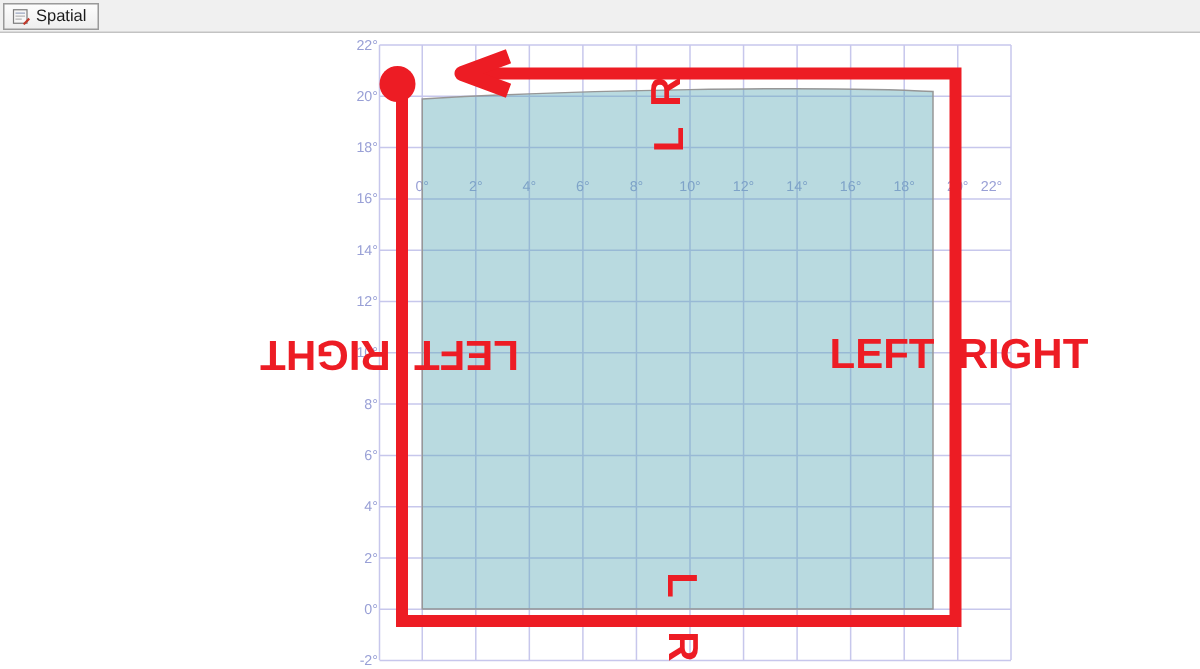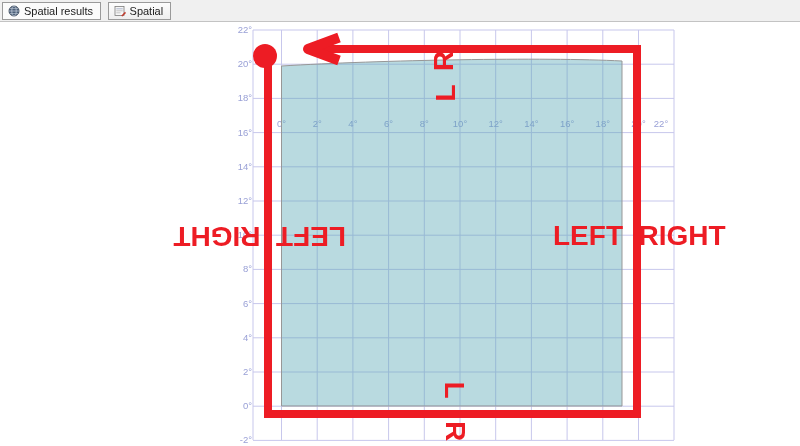--- a/index.html
+++ b/index.html
@@ -31,30 +31,20 @@
   }
   .rot180{transform:translate(-50%,-50%) rotate(180deg);}
   .rot90{transform:translate(-50%,-50%) rotate(90deg);}
   .rotm90{transform:translate(-50%,-50%) rotate(-90deg);}
   .rot0{transform:translate(-50%,-50%);}
 </style>
 </head>
 <body>
 
 <div class="tabbar">
-  <div class="tab active">
-    <svg class="ticon" viewBox="0 0 12 12">
-      <circle cx="6" cy="6" r="5" fill="#4c5f79" stroke="#2e3c4e" stroke-width="0.8"></circle>
-      <ellipse cx="6" cy="6" rx="2.2" ry="5" fill="none" stroke="#c9d3df" stroke-width="0.7"></ellipse>
-      <line x1="1" y1="6" x2="11" y2="6" stroke="#c9d3df" stroke-width="0.7"></line>
-      <line x1="1.8" y1="3.4" x2="10.2" y2="3.4" stroke="#c9d3df" stroke-width="0.6"></line>
-      <line x1="1.8" y1="8.6" x2="10.2" y2="8.6" stroke="#c9d3df" stroke-width="0.6"></line>
-    </svg>
-    <span>Spatial results</span>
-  </div>
   <div class="tab">
     <svg class="ticon" viewBox="0 0 12 12">
       <rect x="1" y="1.5" width="9" height="9" fill="#f6f6f6" stroke="#7c7c7c" stroke-width="0.8"></rect>
       <line x1="2.3" y1="3.8" x2="8.7" y2="3.8" stroke="#9aa6c0" stroke-width="0.8"></line>
       <line x1="2.3" y1="5.8" x2="8.7" y2="5.8" stroke="#b5b5b5" stroke-width="0.8"></line>
       <line x1="2.3" y1="7.8" x2="6.5" y2="7.8" stroke="#b5b5b5" stroke-width="0.8"></line>
       <polygon points="7.2,10.8 11,6.8 12,8 8.4,11.6" fill="#c0392b"></polygon>
     </svg>
     <span>Spatial</span>
   </div>

